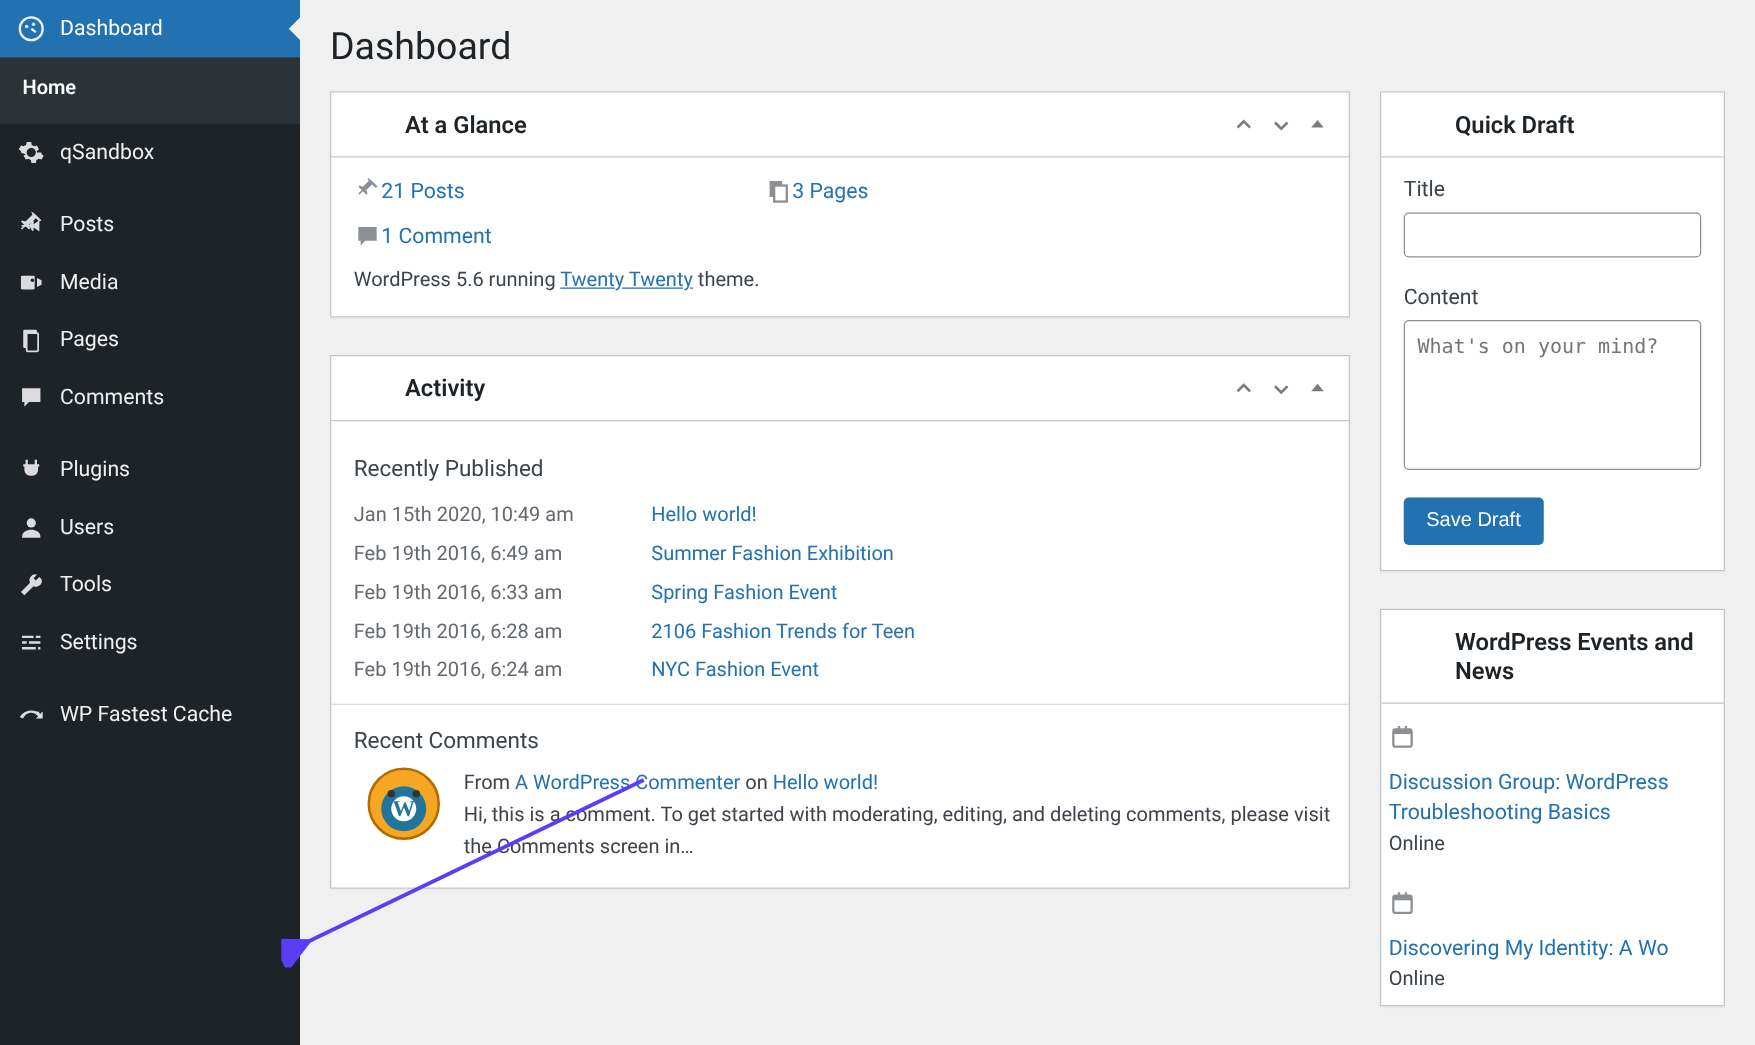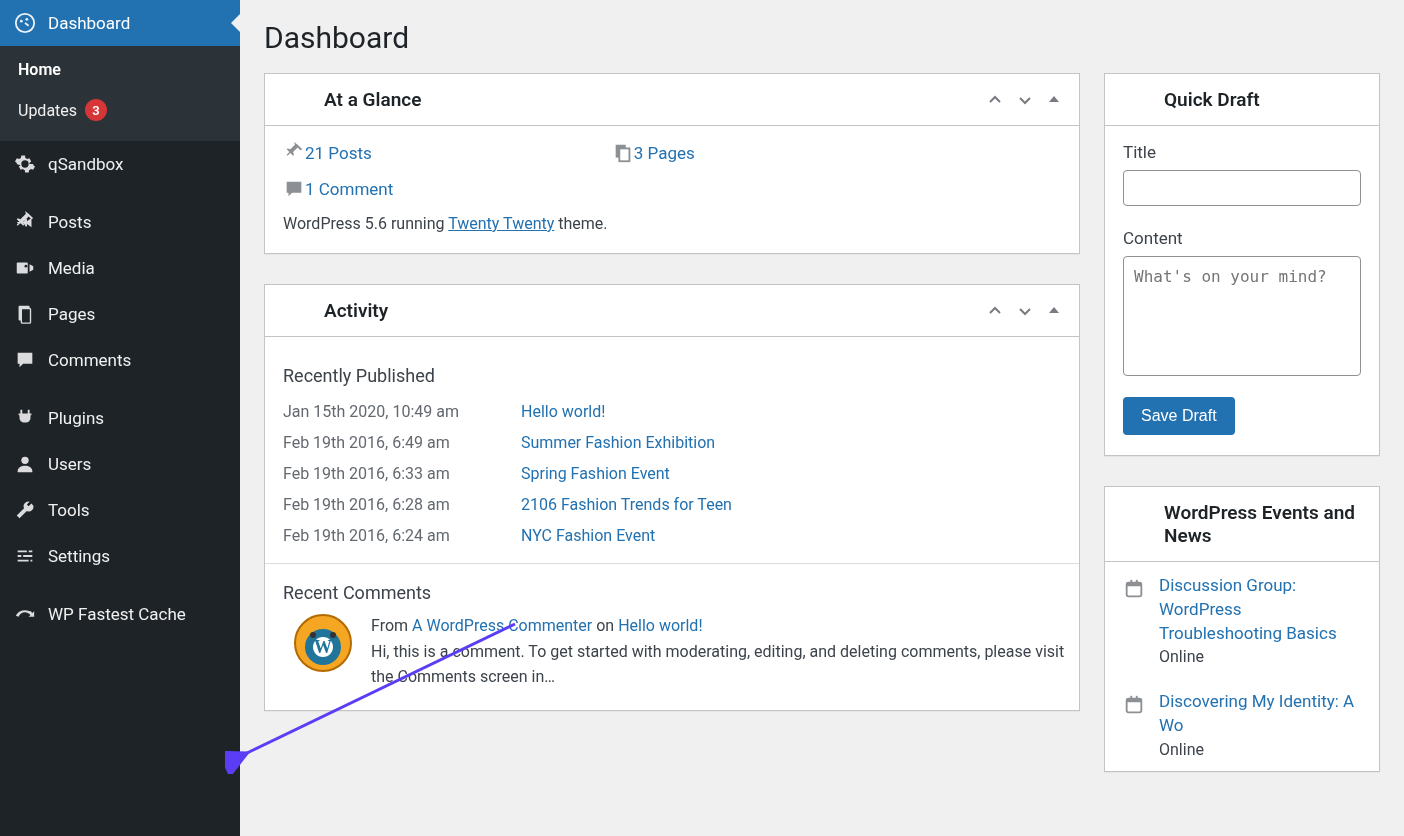--- a/index.html
+++ b/index.html
@@ -139,21 +139,21 @@
 .btn-primary {
   background:#2271b1;
   color:#fff;
   border:none;
   padding:10px 18px;
   border-radius:4px;
   font-size:16px;
   cursor:pointer;
 }
 .events-line { font-size:17px; padding: 16px 18px 10px; }
-.event-item { display:flex; gap:14px; padding: 12px 18px; align-items:flex-start; }
+.event-item { display:flex; gap:14px; padding: 12px 6px; align-items:flex-start;flex-direction:column; }
 .event-icon { color:#8c8f94; flex-shrink:0; margin-top:4px; }
 .event-title { color:#2271b1; font-size:17px; line-height:1.4; text-decoration:none; cursor:pointer; }
 .event-loc { color:#3c434a; font-size:16px; margin-top:2px; }
 svg { display:block; }
 
 .arrow-annot {
   position:absolute;
   left:225px; top:614px;
   pointer-events:none;
 }
@@ -169,24 +169,20 @@
           <circle cx="8" cy="10" r="1.5"></circle>
           <circle cx="14" cy="8" r="1.5"></circle>
           <line x1="12" y1="12" x2="16" y2="15" stroke="currentColor" stroke-width="2"></line>
         </svg>
     </span>
     <span>Dashboard</span>
   </div>
   <div class="sidebar-sub">
     <div class="sidebar-sub-item current">
       <span>Home</span>
-    </div>
-    <div class="sidebar-sub-item">
-      <span>Updates</span>
-      <span class="badge">3</span>
     </div>
   </div>
 
   <div class="sidebar-item">
     <span class="sidebar-icon">
       <svg width="22" height="22" viewBox="0 0 24 24" fill="currentColor">
           <path d="M12 8a4 4 0 100 8 4 4 0 000-8zm9 4a7 7 0 01-.1 1.2l2 1.6-2 3.4-2.4-.8a7 7 0 01-2 1.2l-.4 2.6h-4l-.4-2.6a7 7 0 01-2-1.2l-2.4.8-2-3.4 2-1.6A7 7 0 013 12a7 7 0 01.1-1.2l-2-1.6 2-3.4 2.4.8a7 7 0 012-1.2L8 2.8h4l.4 2.6a7 7 0 012 1.2l2.4-.8 2 3.4-2 1.6c.07.4.1.8.1 1.2z"></path>
         </svg>
     </span>
     <span>qSandbox</span>

